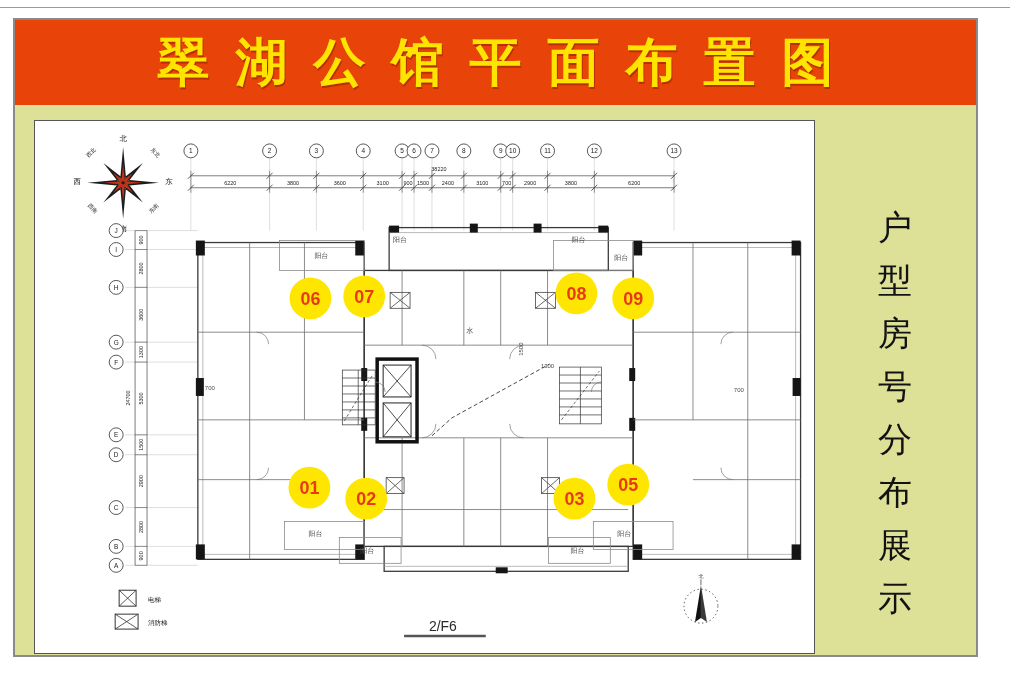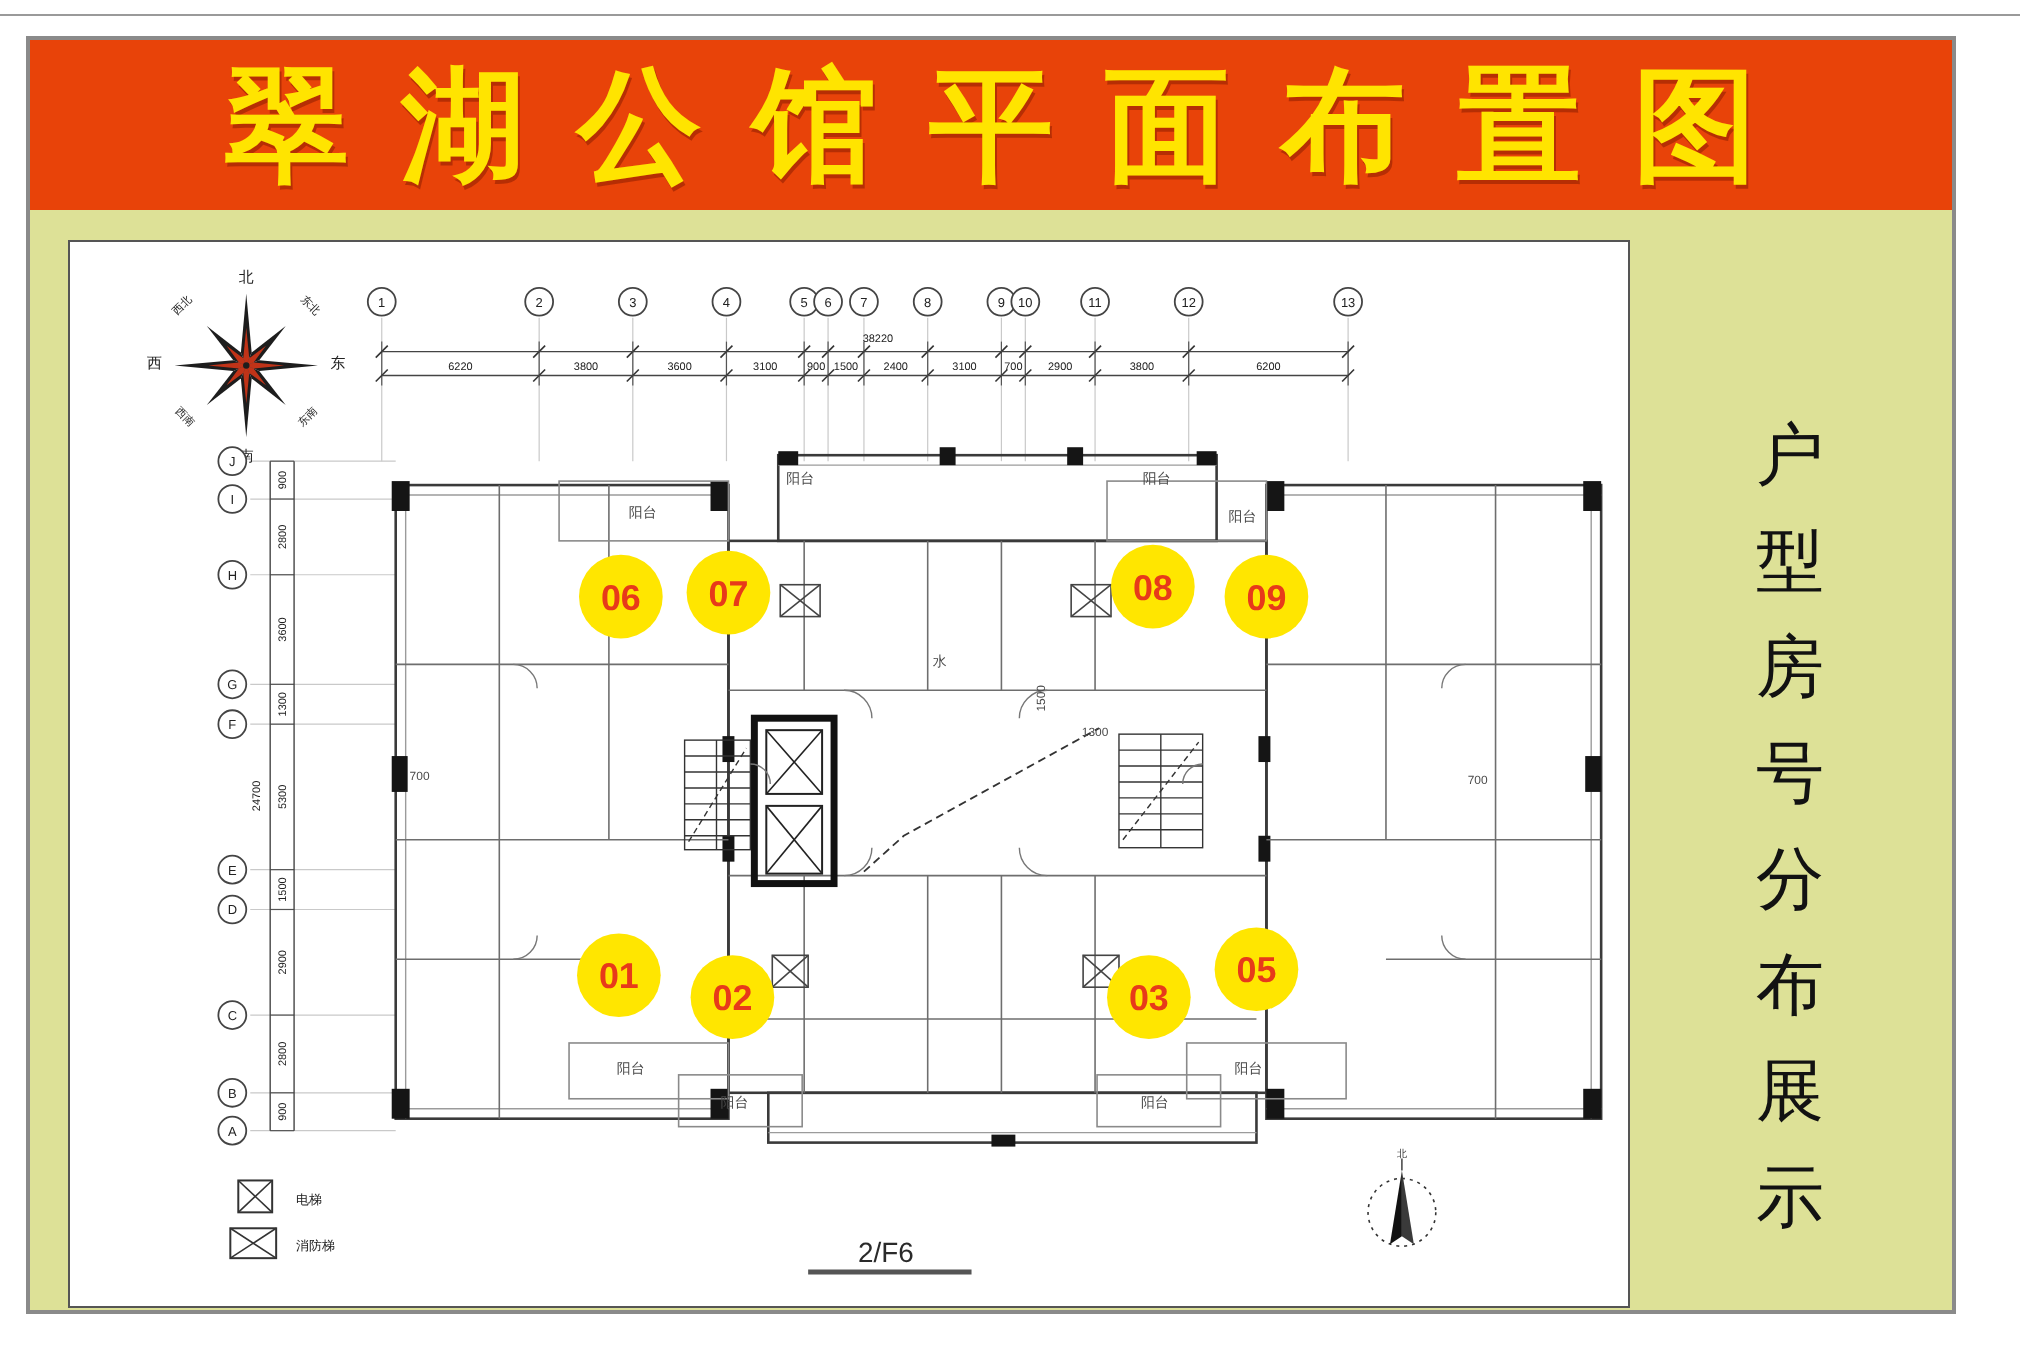--- a/index.html
+++ b/index.html
@@ -10,21 +10,21 @@
   #top-rule{position:absolute;top:7px;left:0;width:1010px;height:1px;background:#9a9a9a;}
   #poster-frame{
     position:absolute;left:13px;top:18px;width:965px;height:639px;box-sizing:border-box;
     background:#dde197;border:2px solid #8a8a8a;
   }
   #header-banner{
     position:absolute;left:0;top:0;width:100%;height:85px;background:#e84309;
     display:flex;align-items:center;justify-content:center;
   }
   #poster-title{
-    font-size:62px;font-weight:bold;color:#ffe400;letter-spacing:26px;margin-right:-26px;
+    font-size:52px;font-weight:bold;color:#ffe400;letter-spacing:26px;margin-right:-26px;
     text-shadow:1px 2px 0 rgba(140,30,0,.55);white-space:nowrap;
   }
   #plan-panel{
     position:absolute;left:19px;top:100px;width:779px;height:532px;
     background:#ffffff;border:1px solid #555;
   }
   #plan-svg{display:block;}
   #side-caption{
     position:absolute;left:800px;top:100px;width:160px;height:530px;
     display:flex;flex-direction:column;align-items:center;padding-top:85px;box-sizing:border-box;

